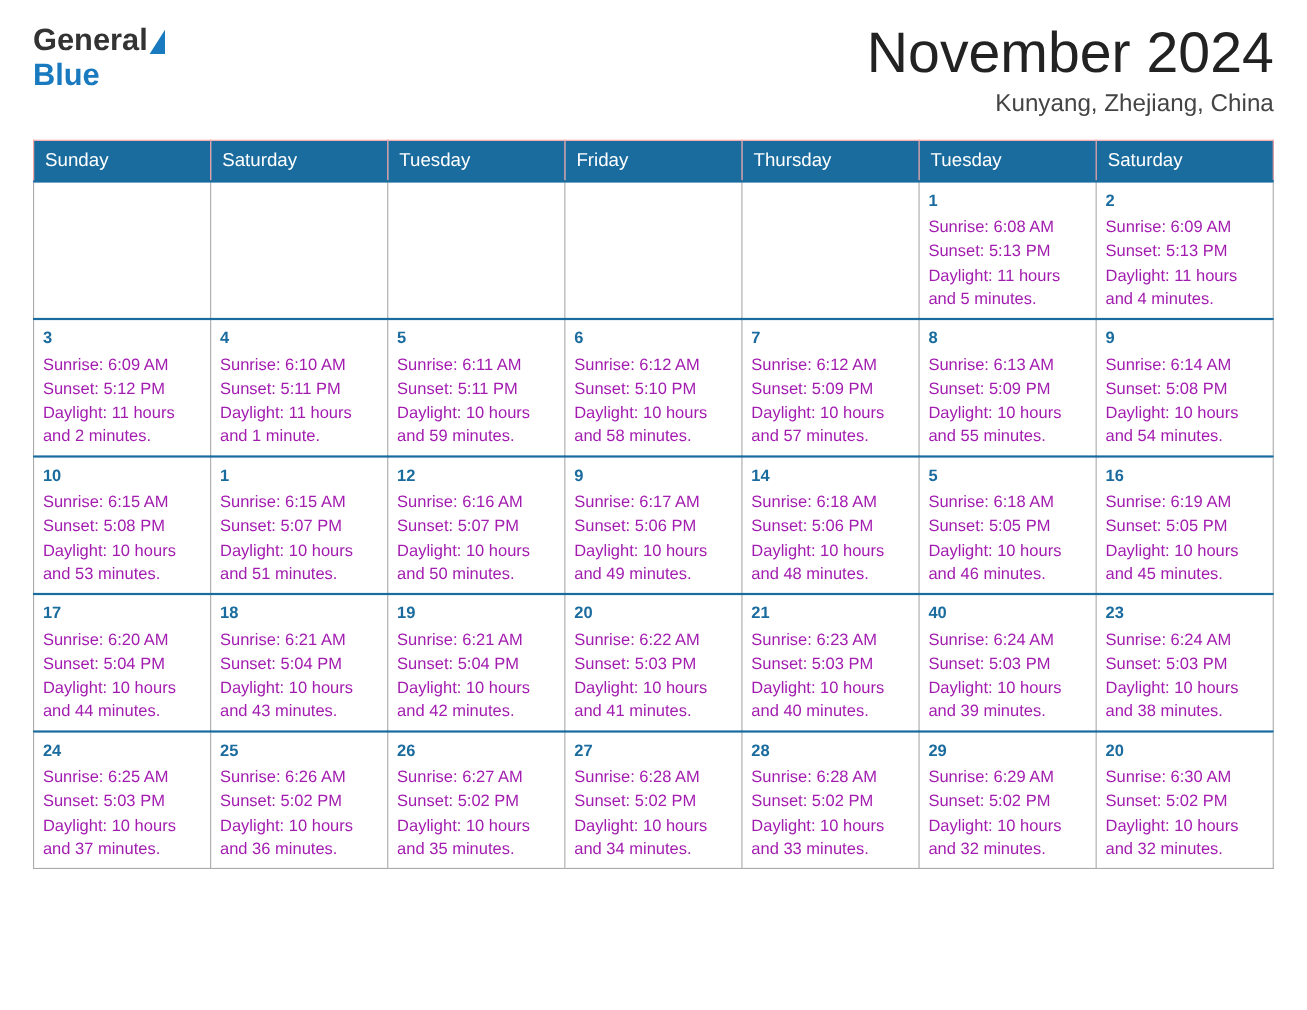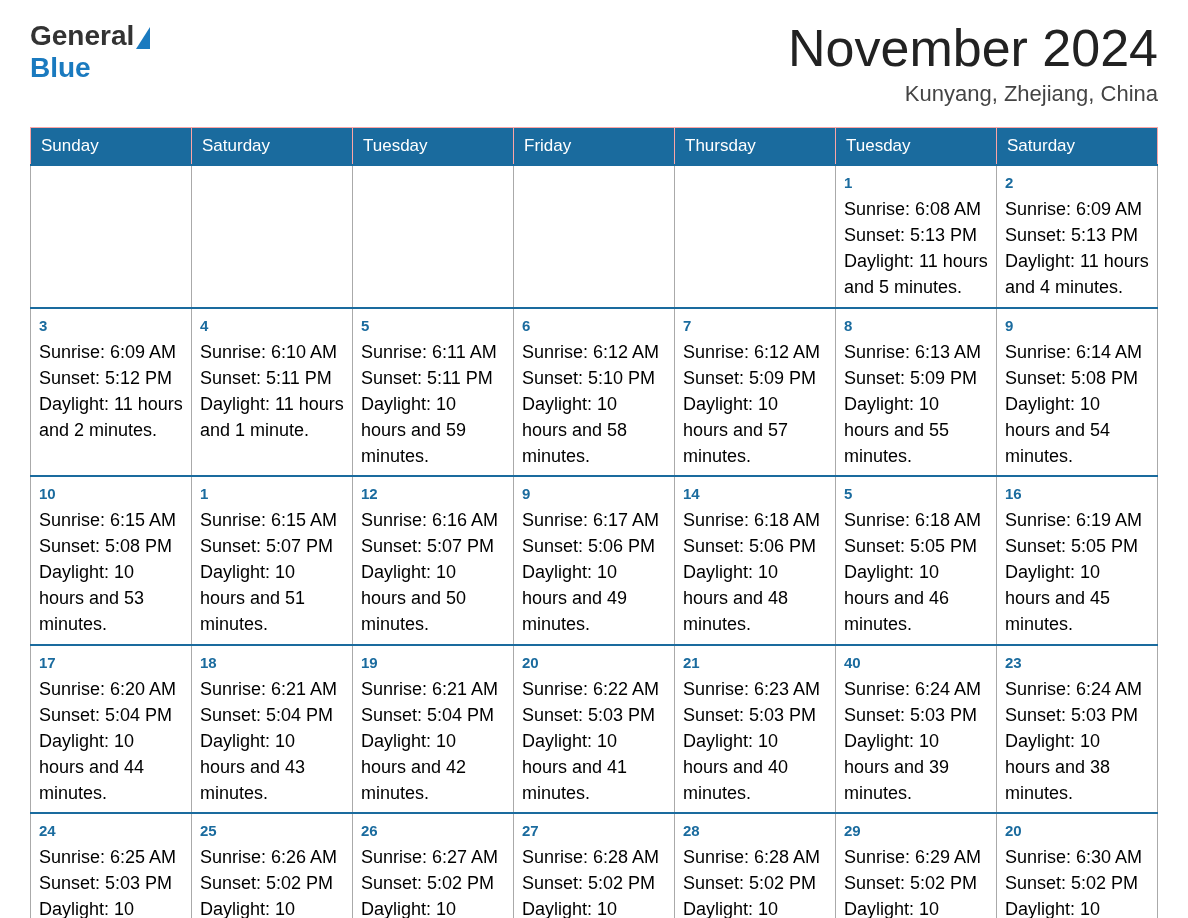--- a/index.html
+++ b/index.html
@@ -82,22 +82,22 @@
       line-height: 1.4;
     }
     .day-num {
       font-size: 15px;
       font-weight: bold;
       color: #1a6b9e;
       display: block;
       margin-bottom: 3px;
     }
     .day-info {
-      font-size: 18px;
-      color: #000000;
+      font-size: 15px;
+      color: #a21caf;
       line-height: 1.45;
     }
     .empty-cell {
       background: #fff;
     }
     .calendar tr {
       border-top: 2px solid #1a6b9e;
     }
     .calendar thead tr {
       border-top: none;

